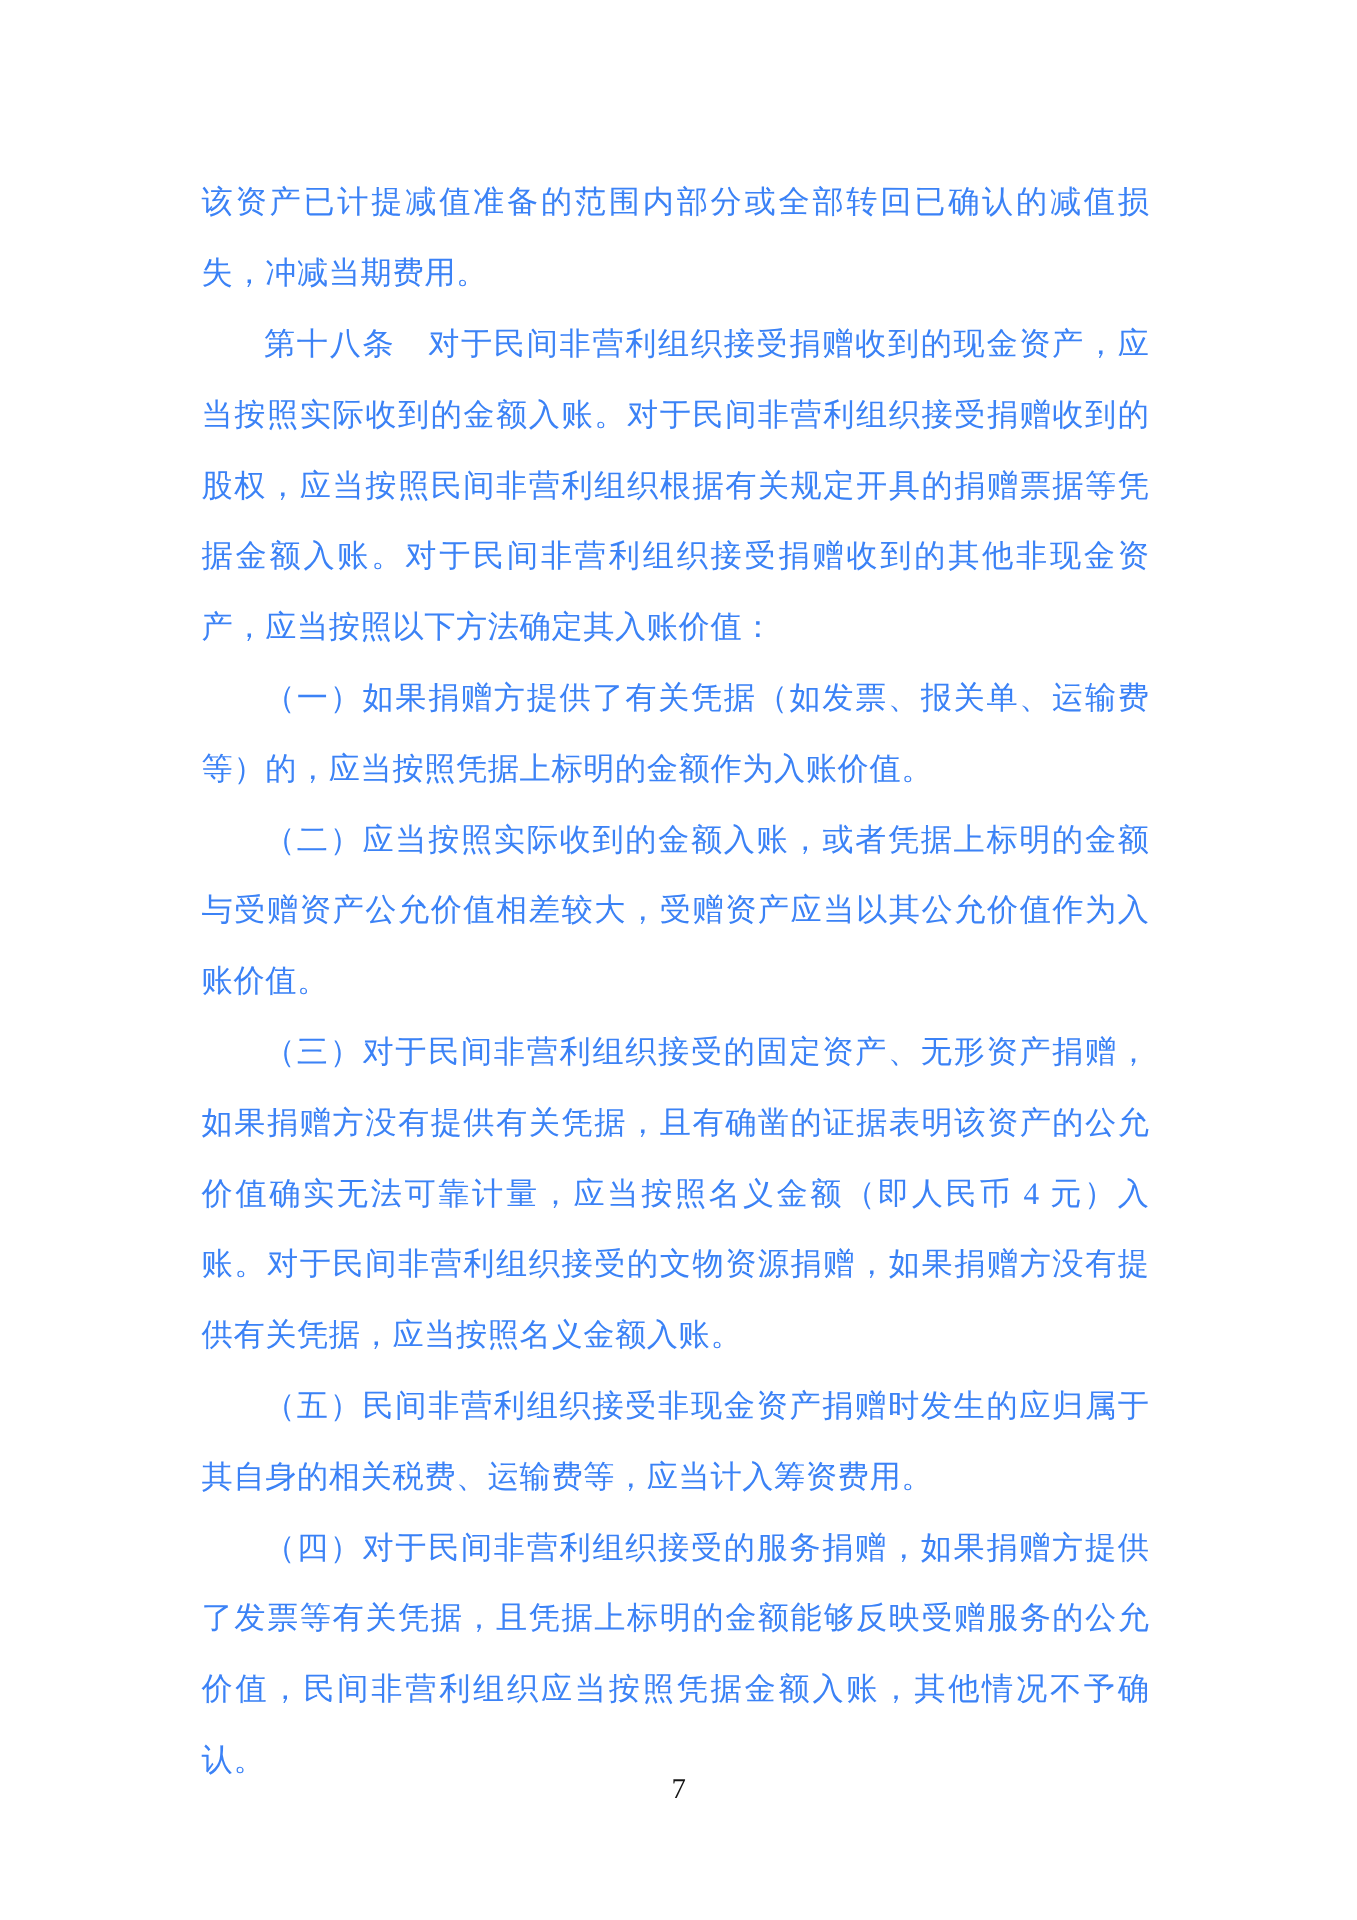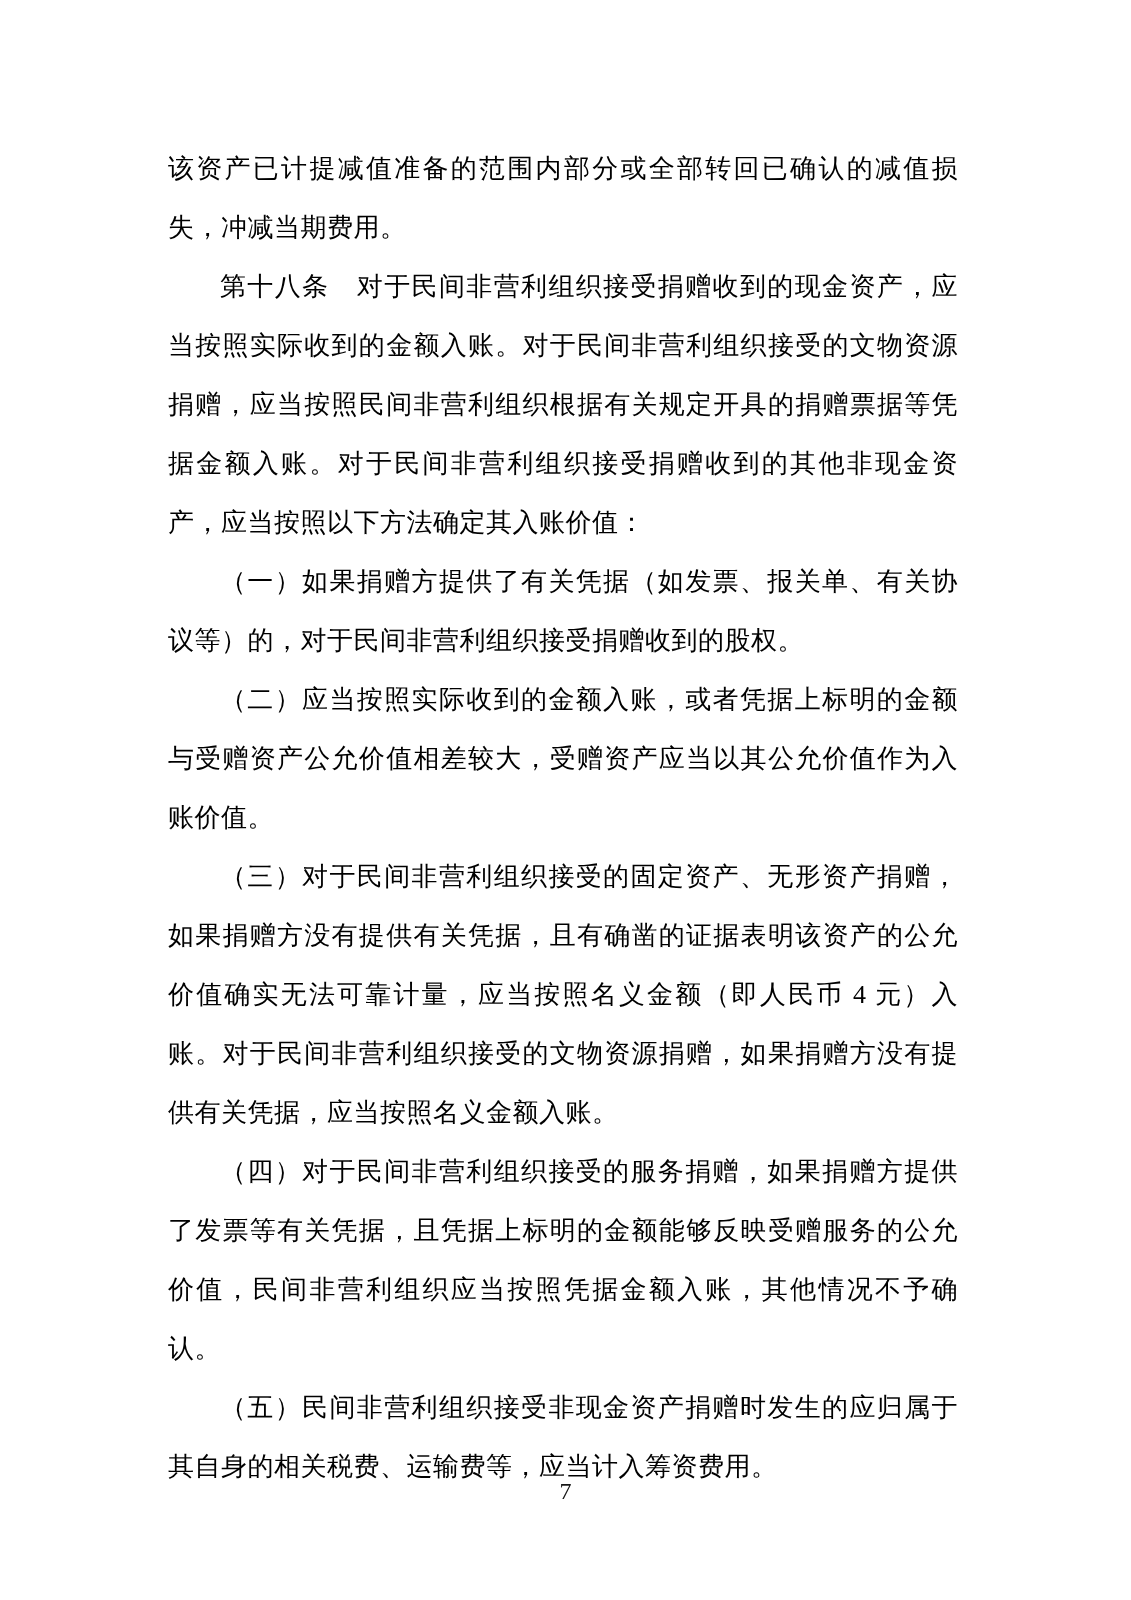--- a/index.html
+++ b/index.html
@@ -28,21 +28,21 @@
     left: 168px;
     width: 790px;
   }
   .doc-paragraph {
     margin: 0;
     font-size: 26px;
     line-height: 59px;
     text-align: justify;
     text-justify: inter-character;
     letter-spacing: 0.5px;
-    color: #000000;
+    color: #3b82f6;
     word-break: break-all;
   }
   .doc-paragraph.indent {
     text-indent: 2em;
   }
   .footer {
     position: absolute;
     top: 1471px;
     left: 0;
     width: 1131px;
@@ -54,24 +54,24 @@
     color: #151515;
     font-family: "Liberation Serif", "DejaVu Serif", serif;
   }
 </style>
 </head>
 <body>
 
 <div class="page">
   <div class="content">
     <p class="doc-paragraph">该资产已计提减值准备的范围内部分或全部转回已确认的减值损失，冲减当期费用。</p>
-    <p class="doc-paragraph indent">第十八条　对于民间非营利组织接受捐赠收到的现金资产，应当按照实际收到的金额入账。对于民间非营利组织接受的文物资源捐赠，应当按照民间非营利组织根据有关规定开具的捐赠票据等凭据金额入账。对于民间非营利组织接受捐赠收到的其他非现金资产，应当按照以下方法确定其入账价值：</p>
-    <p class="doc-paragraph indent">（一）如果捐赠方提供了有关凭据（如发票、报关单、有关协议等）的，对于民间非营利组织接受捐赠收到的股权。</p>
+    <p class="doc-paragraph indent">第十八条　对于民间非营利组织接受捐赠收到的现金资产，应当按照实际收到的金额入账。对于民间非营利组织接受捐赠收到的股权，应当按照民间非营利组织根据有关规定开具的捐赠票据等凭据金额入账。对于民间非营利组织接受捐赠收到的其他非现金资产，应当按照以下方法确定其入账价值：</p>
+    <p class="doc-paragraph indent">（一）如果捐赠方提供了有关凭据（如发票、报关单、运输费等）的，应当按照凭据上标明的金额作为入账价值。</p>
     <p class="doc-paragraph indent">（二）应当按照实际收到的金额入账，或者凭据上标明的金额与受赠资产公允价值相差较大，受赠资产应当以其公允价值作为入账价值。</p>
     <p class="doc-paragraph indent">（三）对于民间非营利组织接受的固定资产、无形资产捐赠，如果捐赠方没有提供有关凭据，且有确凿的证据表明该资产的公允价值确实无法可靠计量，应当按照名义金额（即人民币 4 元）入账。对于民间非营利组织接受的文物资源捐赠，如果捐赠方没有提供有关凭据，应当按照名义金额入账。</p>
+    <p class="doc-paragraph indent">（五）民间非营利组织接受非现金资产捐赠时发生的应归属于其自身的相关税费、运输费等，应当计入筹资费用。</p>
     <p class="doc-paragraph indent">（四）对于民间非营利组织接受的服务捐赠，如果捐赠方提供了发票等有关凭据，且凭据上标明的金额能够反映受赠服务的公允价值，民间非营利组织应当按照凭据金额入账，其他情况不予确认。</p>
-    <p class="doc-paragraph indent">（五）民间非营利组织接受非现金资产捐赠时发生的应归属于其自身的相关税费、运输费等，应当计入筹资费用。</p>
   </div>
 
   <div class="footer">
     <span class="page-number">7</span>
   </div>
 </div>
 
 </body></html>

